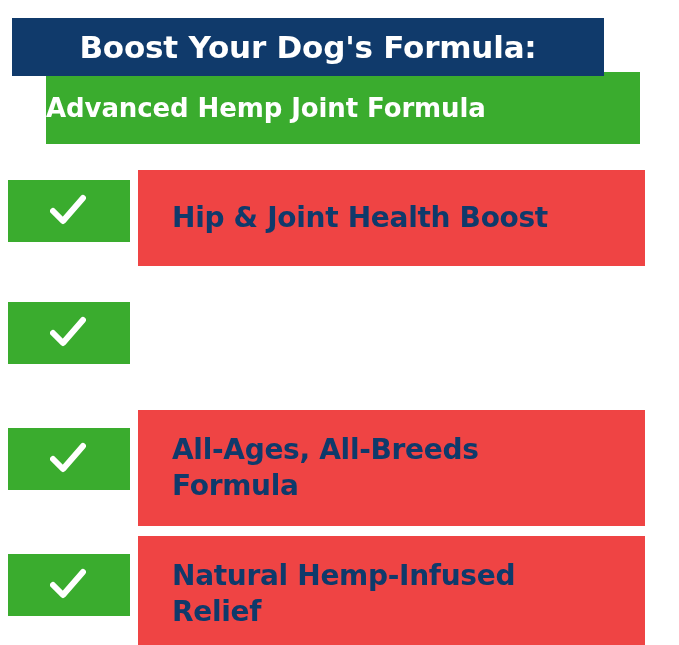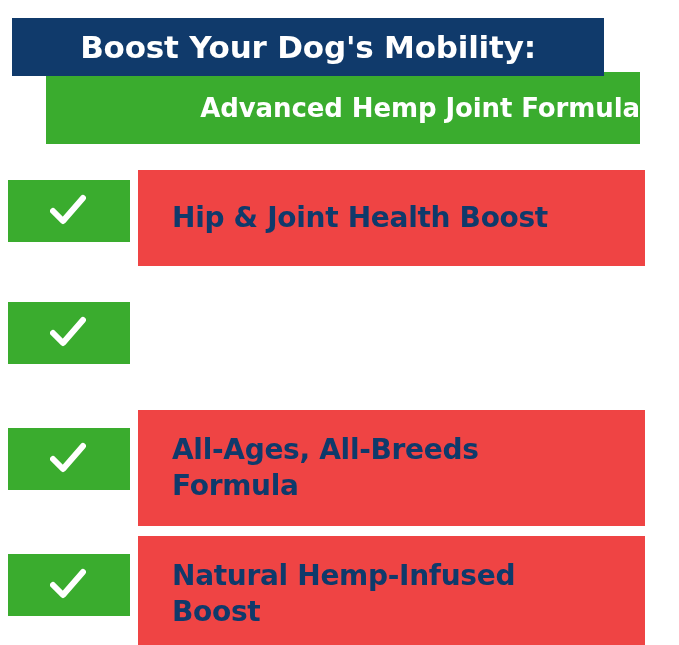--- a/index.html
+++ b/index.html
@@ -55,21 +55,21 @@
     letter-spacing: -0.2px;
     font-family: "DejaVu Sans", sans-serif;
   }
   .header-subtitle {
     position: absolute;
     left: 46px;
     top: 72px;
     width: 594px;
     height: 72px;
     line-height: 72px;
-    text-align: right;
+    text-align: left;
     color: #ffffff;
     font-size: 26px;
     font-weight: bold;
     letter-spacing: -0.1px;
     font-family: "DejaVu Sans", sans-serif;
   }
 
   
   .features {
     position: relative;
@@ -128,21 +128,21 @@
   }
 </style>
 </head>
 <body>
 
 <div class="page">
 
   <div class="header">
     <div class="header-green"></div>
     <div class="header-navy"></div>
-    <div class="header-title">Boost Your Dog's Mobility:</div>
+    <div class="header-title">Boost Your Dog's Formula:</div>
     <div class="header-subtitle">Advanced Hemp Joint Formula</div>
   </div>
 
   <div class="features">
 
     <div class="feature-row">
       <div class="text-card">
         <div class="feature-text">Hip &amp; Joint Health Boost</div>
       </div>
       <div class="check-box">
@@ -174,21 +174,21 @@
           <svg width="36" height="34" viewBox="0 0 36 34">
             <path d="M3 17 L13 27 L33 4" fill="none" stroke="#ffffff" stroke-width="6" stroke-linecap="round" stroke-linejoin="round"></path>
           </svg>
         </span>
       </div>
     </div>
 
     <div class="feature-row two-line">
       <div class="text-card">
         <div class="feature-text" style="white-space: pre-line;">Natural Hemp-Infused
-Boost</div>
+Relief</div>
       </div>
       <div class="check-box">
         <span class="check-mark">
           <svg width="36" height="34" viewBox="0 0 36 34">
             <path d="M3 17 L13 27 L33 4" fill="none" stroke="#ffffff" stroke-width="6" stroke-linecap="round" stroke-linejoin="round"></path>
           </svg>
         </span>
       </div>
     </div>
 

